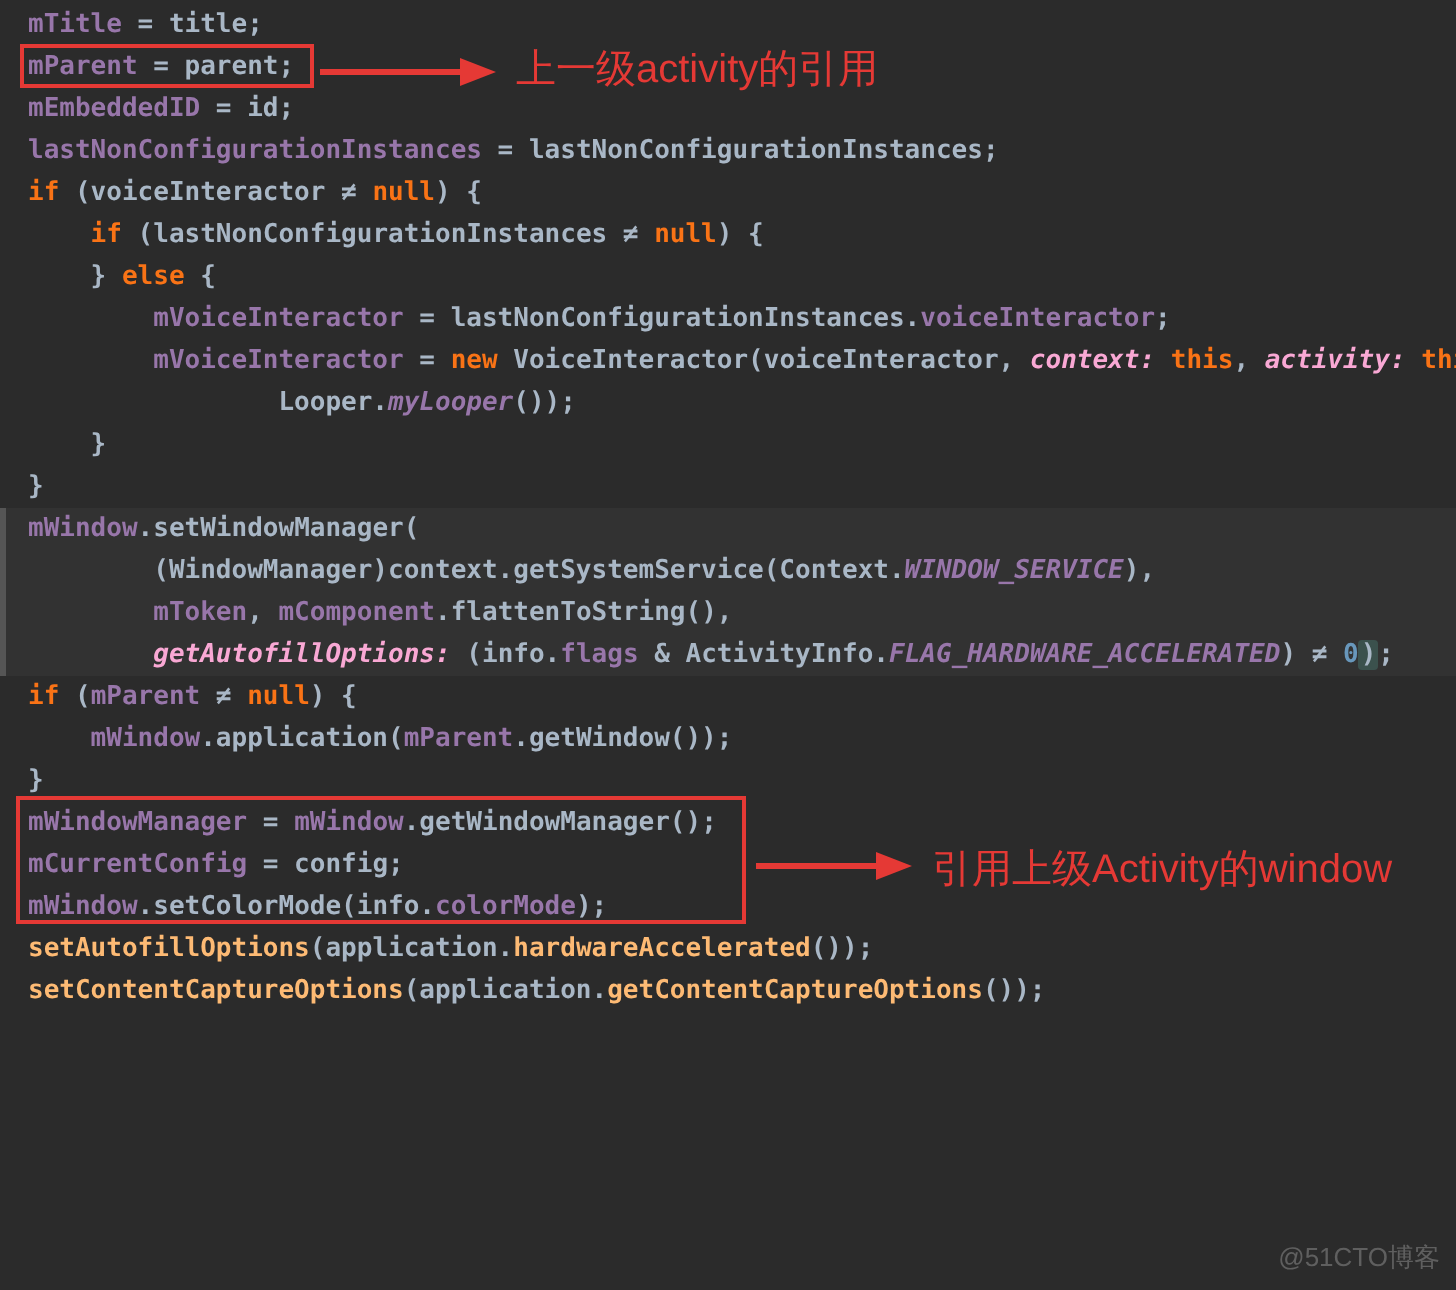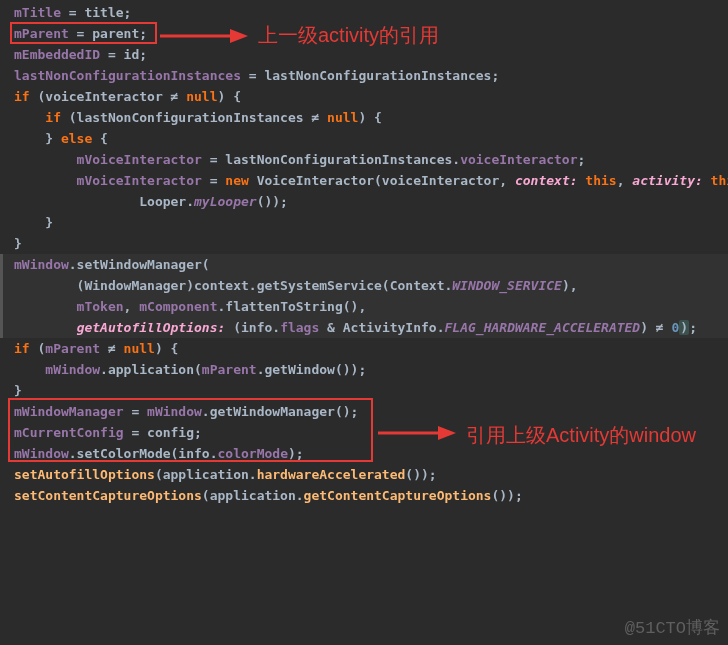--- a/index.html
+++ b/index.html
@@ -52,22 +52,22 @@
     color: #e53935;
     font-family: "Microsoft YaHei", sans-serif;
     font-size: 20px;
     pointer-events: none;
   }
   .watermark {
     position: absolute;
     right: 8px;
     bottom: 6px;
     color: #6d6d6d;
-    font-family: Liberation Mono, monospace;
-    font-size: 17px;
+    font-family: Liberation Sans, sans-serif;
+    font-size: 13px;
     opacity: 0.8;
   }
   .hl-close {
     background: #3b514d;
     border-radius: 2px;
     padding: 0 1px;
   }
 </style>
 </head>
 <body>

